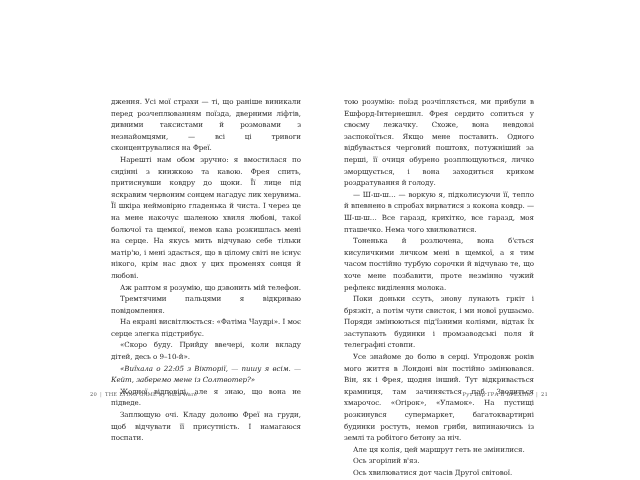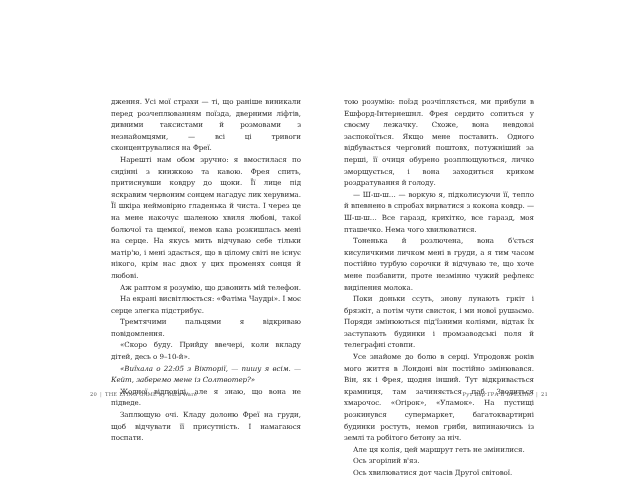--- a/index.html
+++ b/index.html
@@ -14,38 +14,38 @@
   .footer.right { right:92px; }
   .sep { display:inline-block; margin:0 3px; color:#888; }
 </style>
 </head>
 <body>
 
 <div class="page left">
   <p class="para noindent">дження. Усі мої страхи — ті, що раніше виникали перед розчеплюванням поїзда, дверними ліфтів, дивними таксистами й розмовами з незнайомцями, — всі ці тривоги сконцентрувалися на Фреї.</p>
   <p class="para">Нарешті нам обом зручно: я вмостилася по сидінні з книжкою та кавою. Фрея спить, притиснувши ковдру до щоки. Її лице під яскравим червоним сонцем нагадує лик херувима. Її шкіра неймовірно гладенька й чиста. І через це на мене накочує шаленою хвиля любові, такої болючої та щемкої, немов кава розкишлась мені на серце. На якусь мить відчуваю себе тільки матір'ю, і мені здається, що в цілому світі не існує нікого, крім нас двох у цих променях сонця й любові.</p>
   <p class="para">Аж раптом я розумію, що дзвонить мій телефон.</p>
+  <p class="para">Тремтячими пальцями я відкриваю повідомлення.</p>
   <p class="para">На екрані висвітлюється: «Фатіма Чаудрі». І моє серце злегка підстрибує.</p>
-  <p class="para">Тремтячими пальцями я відкриваю повідомлення.</p>
   <p class="para" style="">«Скоро буду. Прийду ввечері, коли вкладу дітей, десь о 9–10-й».</p>
   <p class="para" style="font-style:italic">«Виїхала о 22:05 з Вікторії, — пишу я всім. — Кейт, заберемо мене із Солтвотер?»</p>
   <p class="para">Жодної відповіді, але я знаю, що вона не підведе.</p>
   <p class="para">Заплющую очі. Кладу долоню Фреї на груди, щоб відчувати її присутність. І намагаюся поспати.</p>
 
 </div>
 
 <div class="footer left">
   <span>20</span><span class="sep">|</span><span>THE LYING GAME</span>
   <span>by Ruth Ware</span>
 </div>
 
 <div class="page right">
   <p class="para noindent">тою розумію: поїзд розчіпляється, ми прибули в Ешфорд-Інтернешнл. Фрея сердито сопиться у своєму лежачку. Схоже, вона невдовзі заспокоїться. Якщо мене поставить. Одного відбувається черговий поштовх, потужніший за перші, її очиця обурено розплющуються, личко зморщується, і вона заходиться криком роздратування й голоду.</p>
   <p class="para">— Ш-ш-ш… — воркую я, підколисуючи її, тепло й впевнено в спробах вирватися з кокона ковдр. — Ш-ш-ш… Все гаразд, крихітко, все гаразд, моя пташечко. Нема чого хвилюватися.</p>
-  <p class="para">Тоненька й розлючена, вона б'ється кисуличкими личком мені в груди, а я тим часом постійно турбую сорочки й відчуваю те, що хоче мене позбавити, проте незмінно чужий рефлекс виділення молока.</p>
+  <p class="para">Тоненька й розлючена, вона б'ється кисуличкими личком мені в щемкої, а я тим часом постійно турбую сорочки й відчуваю те, що хоче мене позбавити, проте незмінно чужий рефлекс виділення молока.</p>
   <p class="para">Поки доньки ссуть, знову лунають гркіт і брязкіт, а потім чути свисток, і ми нової рушаємо. Поряди змінюються під'їзними коліями, відтак їх заступають будинки і промзаводські поля й телеграфні стовпи.</p>
   <p class="para">Усе знайоме до болю в серці. Упродовж років мого життя в Лондоні він постійно змінювався. Він, як і Фрея, щодня інший. Тут відкривається крамниця, там зачиняється паб. Зводиться хмарочос. «Огірок», «Уламок». На пустищі розкинувся супермаркет, багатоквартирні будинки ростуть, немов гриби, випинаючись із землі та робітого бетону за ніч.</p>
   <p class="para">Але ця колія, цей маршрут геть не змінилися.</p>
   <p class="para">Ось згорілий в'яз.</p>
   <p class="para">Ось хвилюватися дот часів Другої світової.</p>
   <p class="para">Ось хиткий міст. Колеса поїзда лунко стукотять над переломом.</p>
 
 </div>
 
 <div class="footer right">

